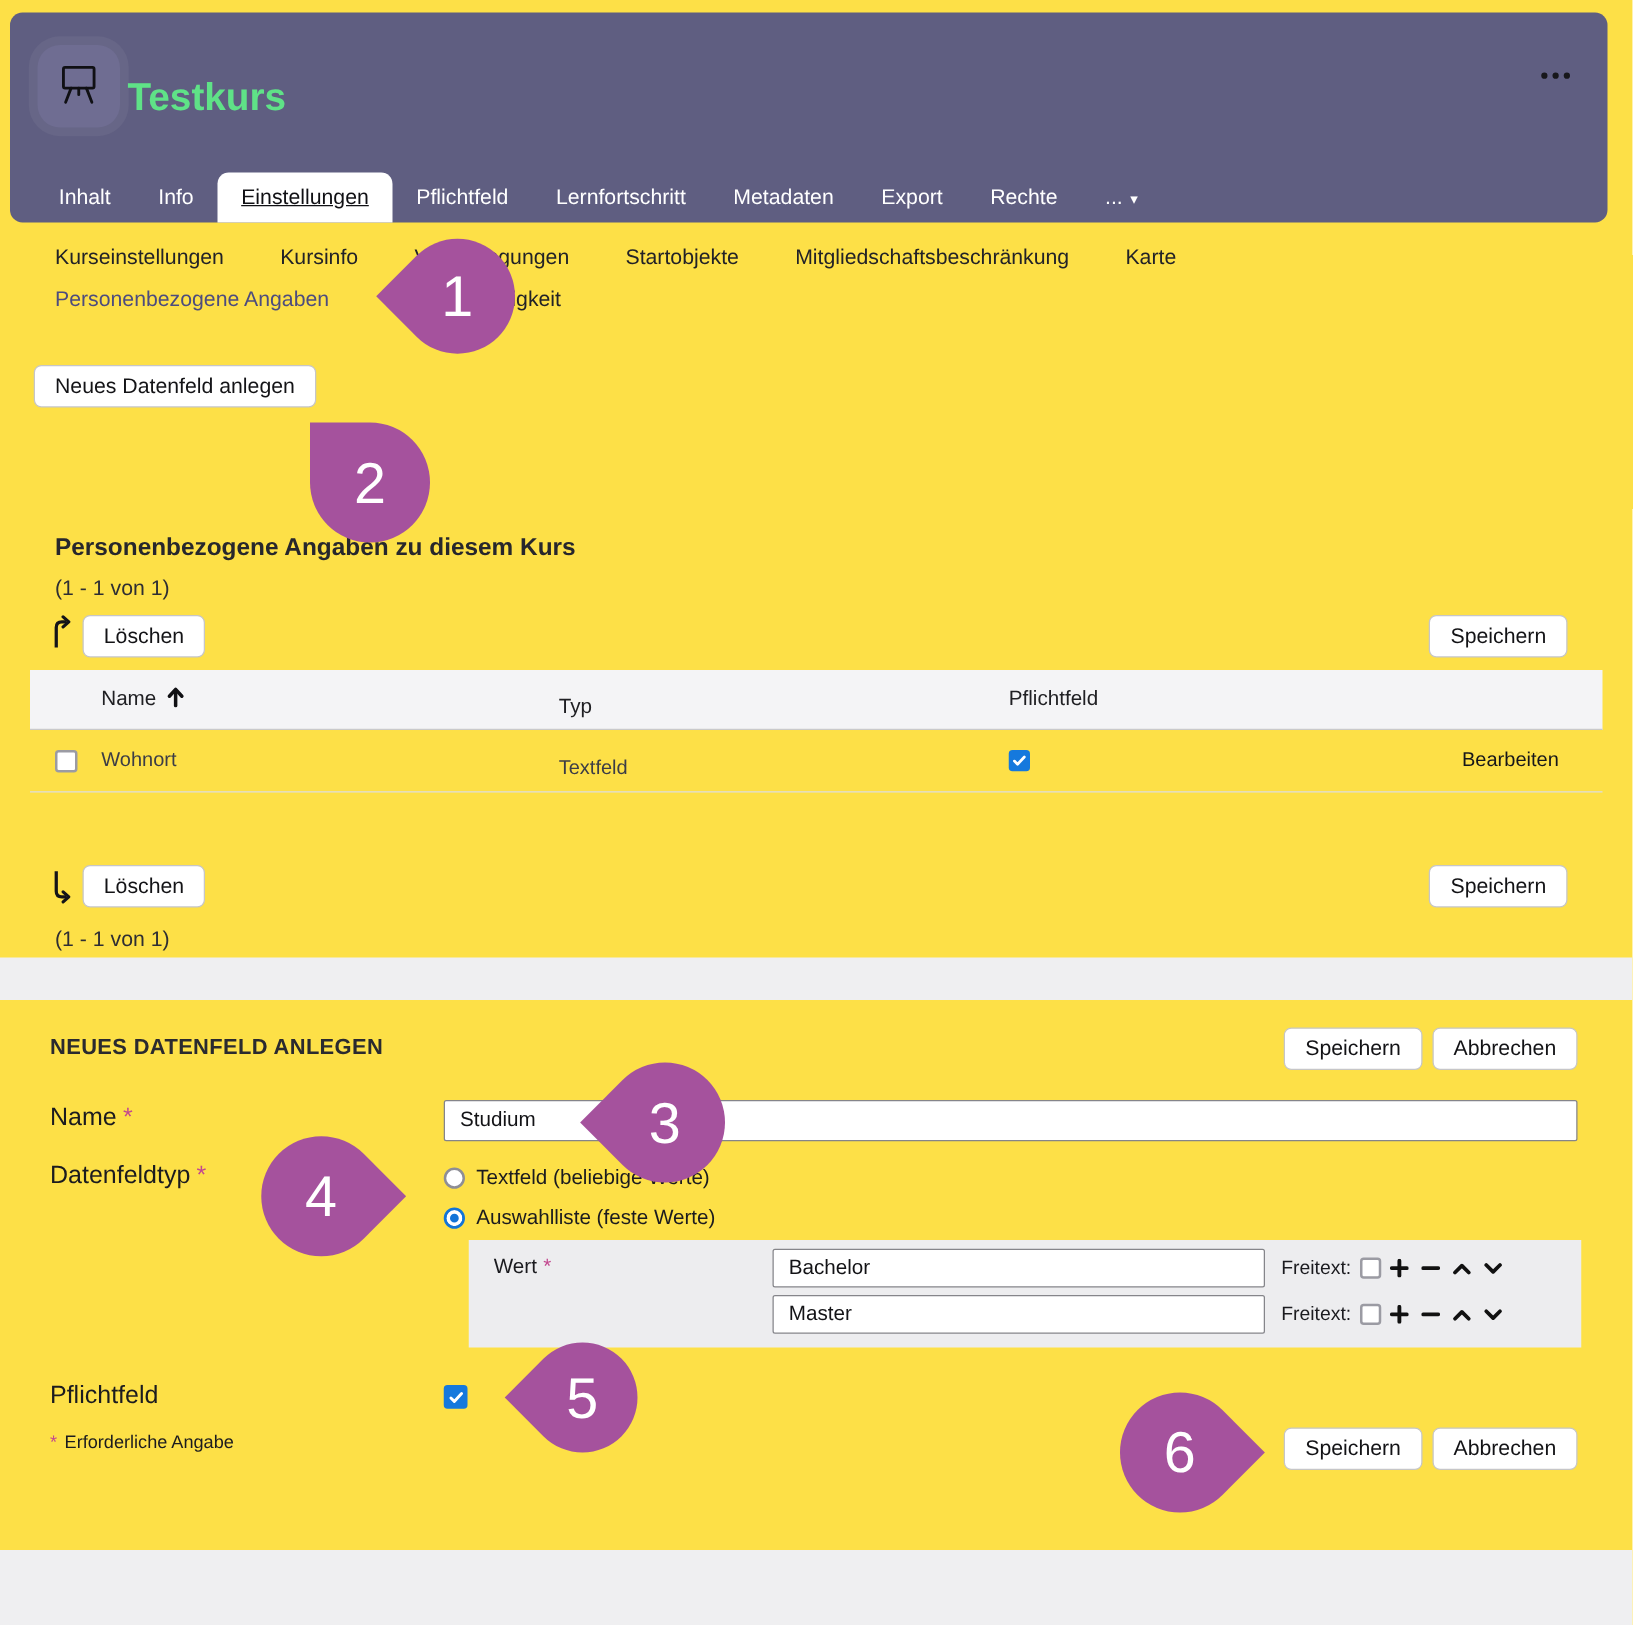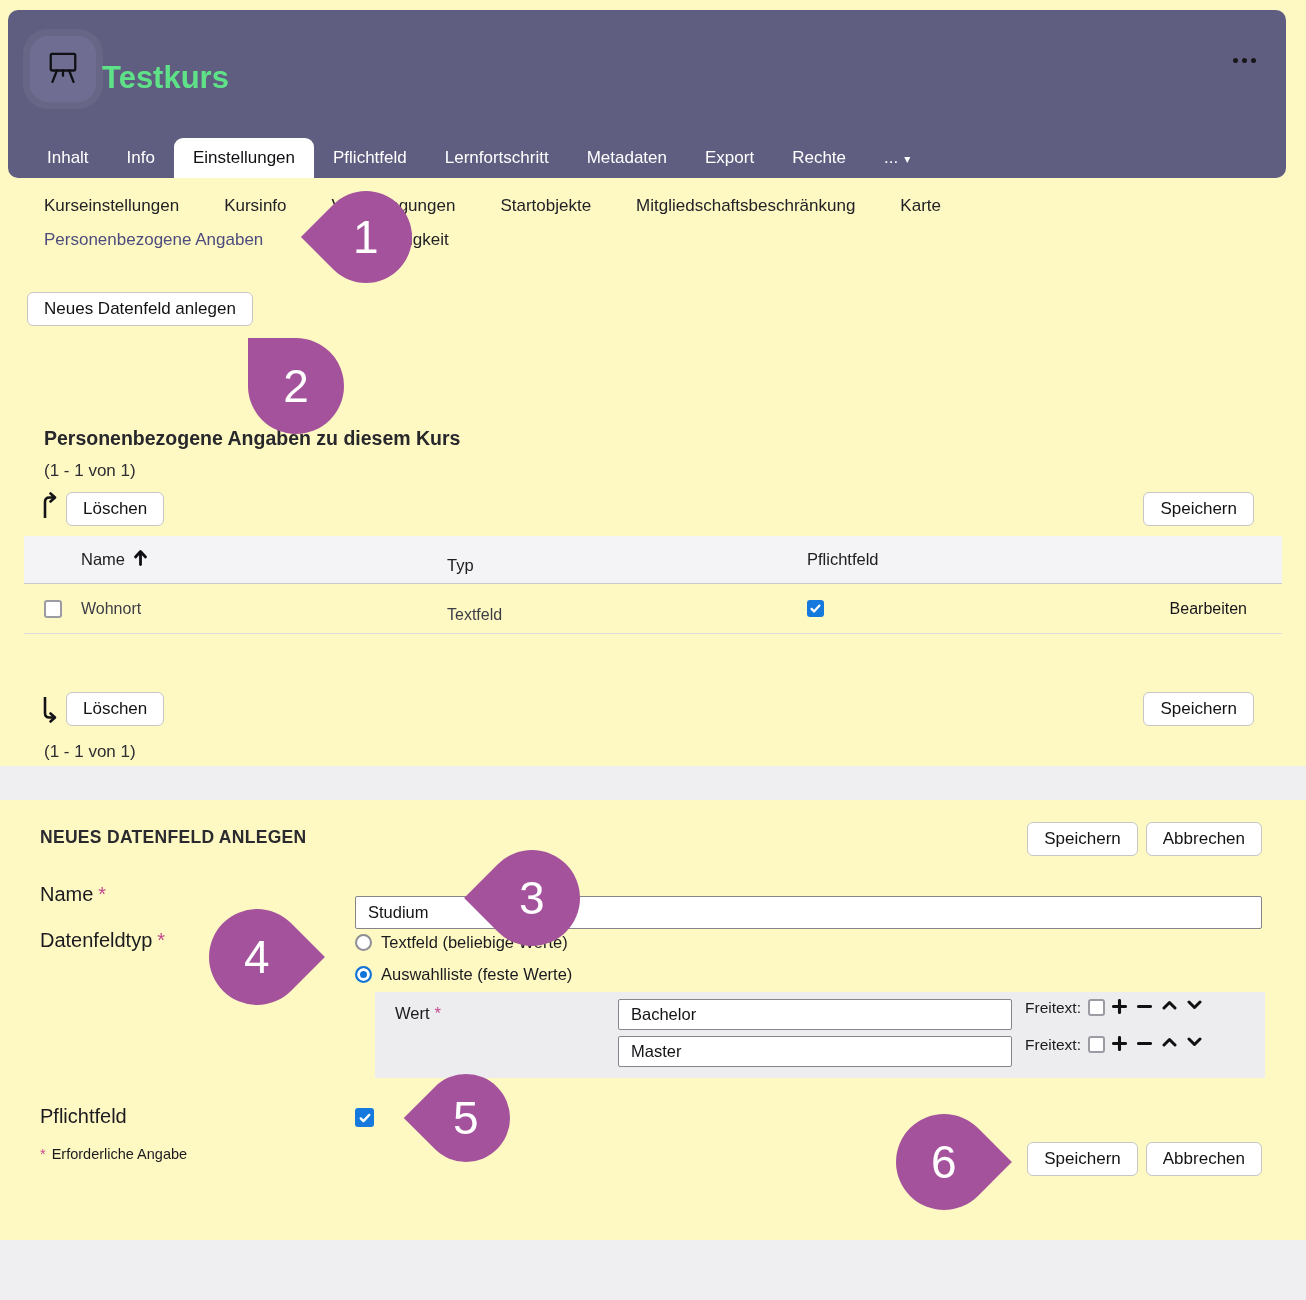--- a/index.html
+++ b/index.html
@@ -1,30 +1,30 @@
 <!DOCTYPE html>
 <html><head>
 <meta charset="utf-8">
 <style>
   html,body{margin:0;padding:0;background:#fff;}
-  .page{position:relative;width:1306px;height:1300px;background:#fef9c3;overflow:hidden;
+  .page{position:relative;width:1306px;height:1300px;background:#fde047;overflow:hidden;
         font-family:"Liberation Sans",sans-serif;color:#1c1c20;}
 
   
   .header{position:absolute;left:8px;top:10px;width:1278px;height:168px;
           background:#5f5e81;border-radius:10px;}
   .icon-tile{position:absolute;left:22px;top:26px;width:66px;height:66px;border-radius:18px;
              background:#6f6d92;box-shadow:0 0 0 7px rgba(255,255,255,0.05);
              display:flex;align-items:center;justify-content:center;}
   .course-title{position:absolute;left:94px;top:50px;font-size:31px;font-weight:700;color:#5fe287;}
   .dots{position:absolute;right:30px;top:48px;display:flex;gap:4px;}
   .dots i{width:5px;height:5px;border-radius:50%;background:#17171b;}
   .tabs{position:absolute;left:20px;bottom:0;display:flex;align-items:flex-end;}
   .tab{color:#fff;font-size:17px;padding:10px 19px;white-space:nowrap;cursor:pointer;}
-  .tab.active{background:#fff;color:#101014;border-radius:9px 9px 0 0;}
+  .tab.active{background:#fff;color:#101014;border-radius:9px 9px 0 0;text-decoration:underline;}
   .tab .caret{font-size:12px;margin-left:6px;}
 
   
   .subtabs{position:absolute;left:44px;font-size:17px;color:#222227;display:flex;gap:45px;white-space:nowrap;}
   .subtabs.r1{top:196px;}
   .subtabs.r2{top:230px;gap:56px;}
   .subtab{cursor:pointer;}
   .subtab.active{color:#4d4c7e;}
 
   
@@ -73,27 +73,27 @@
   .form-heading{position:absolute;left:40px;top:827px;font-size:17.5px;font-weight:700;
                 letter-spacing:0.3px;color:#2a2a2f;}
   .btn-row{position:absolute;right:44px;display:flex;gap:8px;}
   .btn-row.top{top:822px;} .btn-row.bottom{top:1142px;}
   .flabel{position:absolute;left:40px;font-size:20px;color:#1b1b1f;}
   .req{color:#c3488f;margin-left:5px;}
   .fl-name{top:883px;} .fl-type{top:929px;text-align:right;} .fl-pflicht{top:1105px;}
   .txt-input{position:absolute;box-sizing:border-box;height:33px;border:1px solid #85858a;
              border-radius:2px;font-size:16.5px;color:#131316;padding:0 12px;
              font-family:"Liberation Sans",sans-serif;background:#fff;}
-  .name-input{left:355px;top:880px;width:907px;margin-top:16px;}
+  .name-input{left:355px;top:880px;width:907px;}
   .radio-row{position:absolute;left:355px;display:flex;align-items:center;gap:9px;
              font-size:16.5px;color:#1b1b1f;}
   .rr1{top:933px;} .rr2{top:965px;}
   .wert-panel{position:absolute;left:375px;top:992px;width:890px;height:86px;background:#ededef;}
   .wert-label{position:absolute;left:395px;top:1004px;font-size:16.5px;color:#1b1b1f;}
-  .wert-row{position:absolute;left:618px;display:flex;align-items:flex-start;}
+  .wert-row{position:absolute;left:618px;display:flex;align-items:center;}
   .wr1{top:999px;} .wr2{top:1036px;}
   .wert-input{position:static;width:394px;height:31px;}
   .freitext{font-size:15.5px;color:#1b1b1f;margin-left:13px;margin-right:7px;}
   .icn{display:inline-flex;align-items:center;justify-content:center;width:20px;margin-left:5px;cursor:pointer;}
   .pflicht-cb{position:absolute;left:355px;top:1108px;width:19px;height:19px;}
   .footnote{position:absolute;left:40px;top:1146px;font-size:14.5px;color:#1b1b1f;}
   .footnote .req{margin-left:0;margin-right:6px;}
 
   
   .marker{position:absolute;z-index:50;display:flex;align-items:center;justify-content:center;

